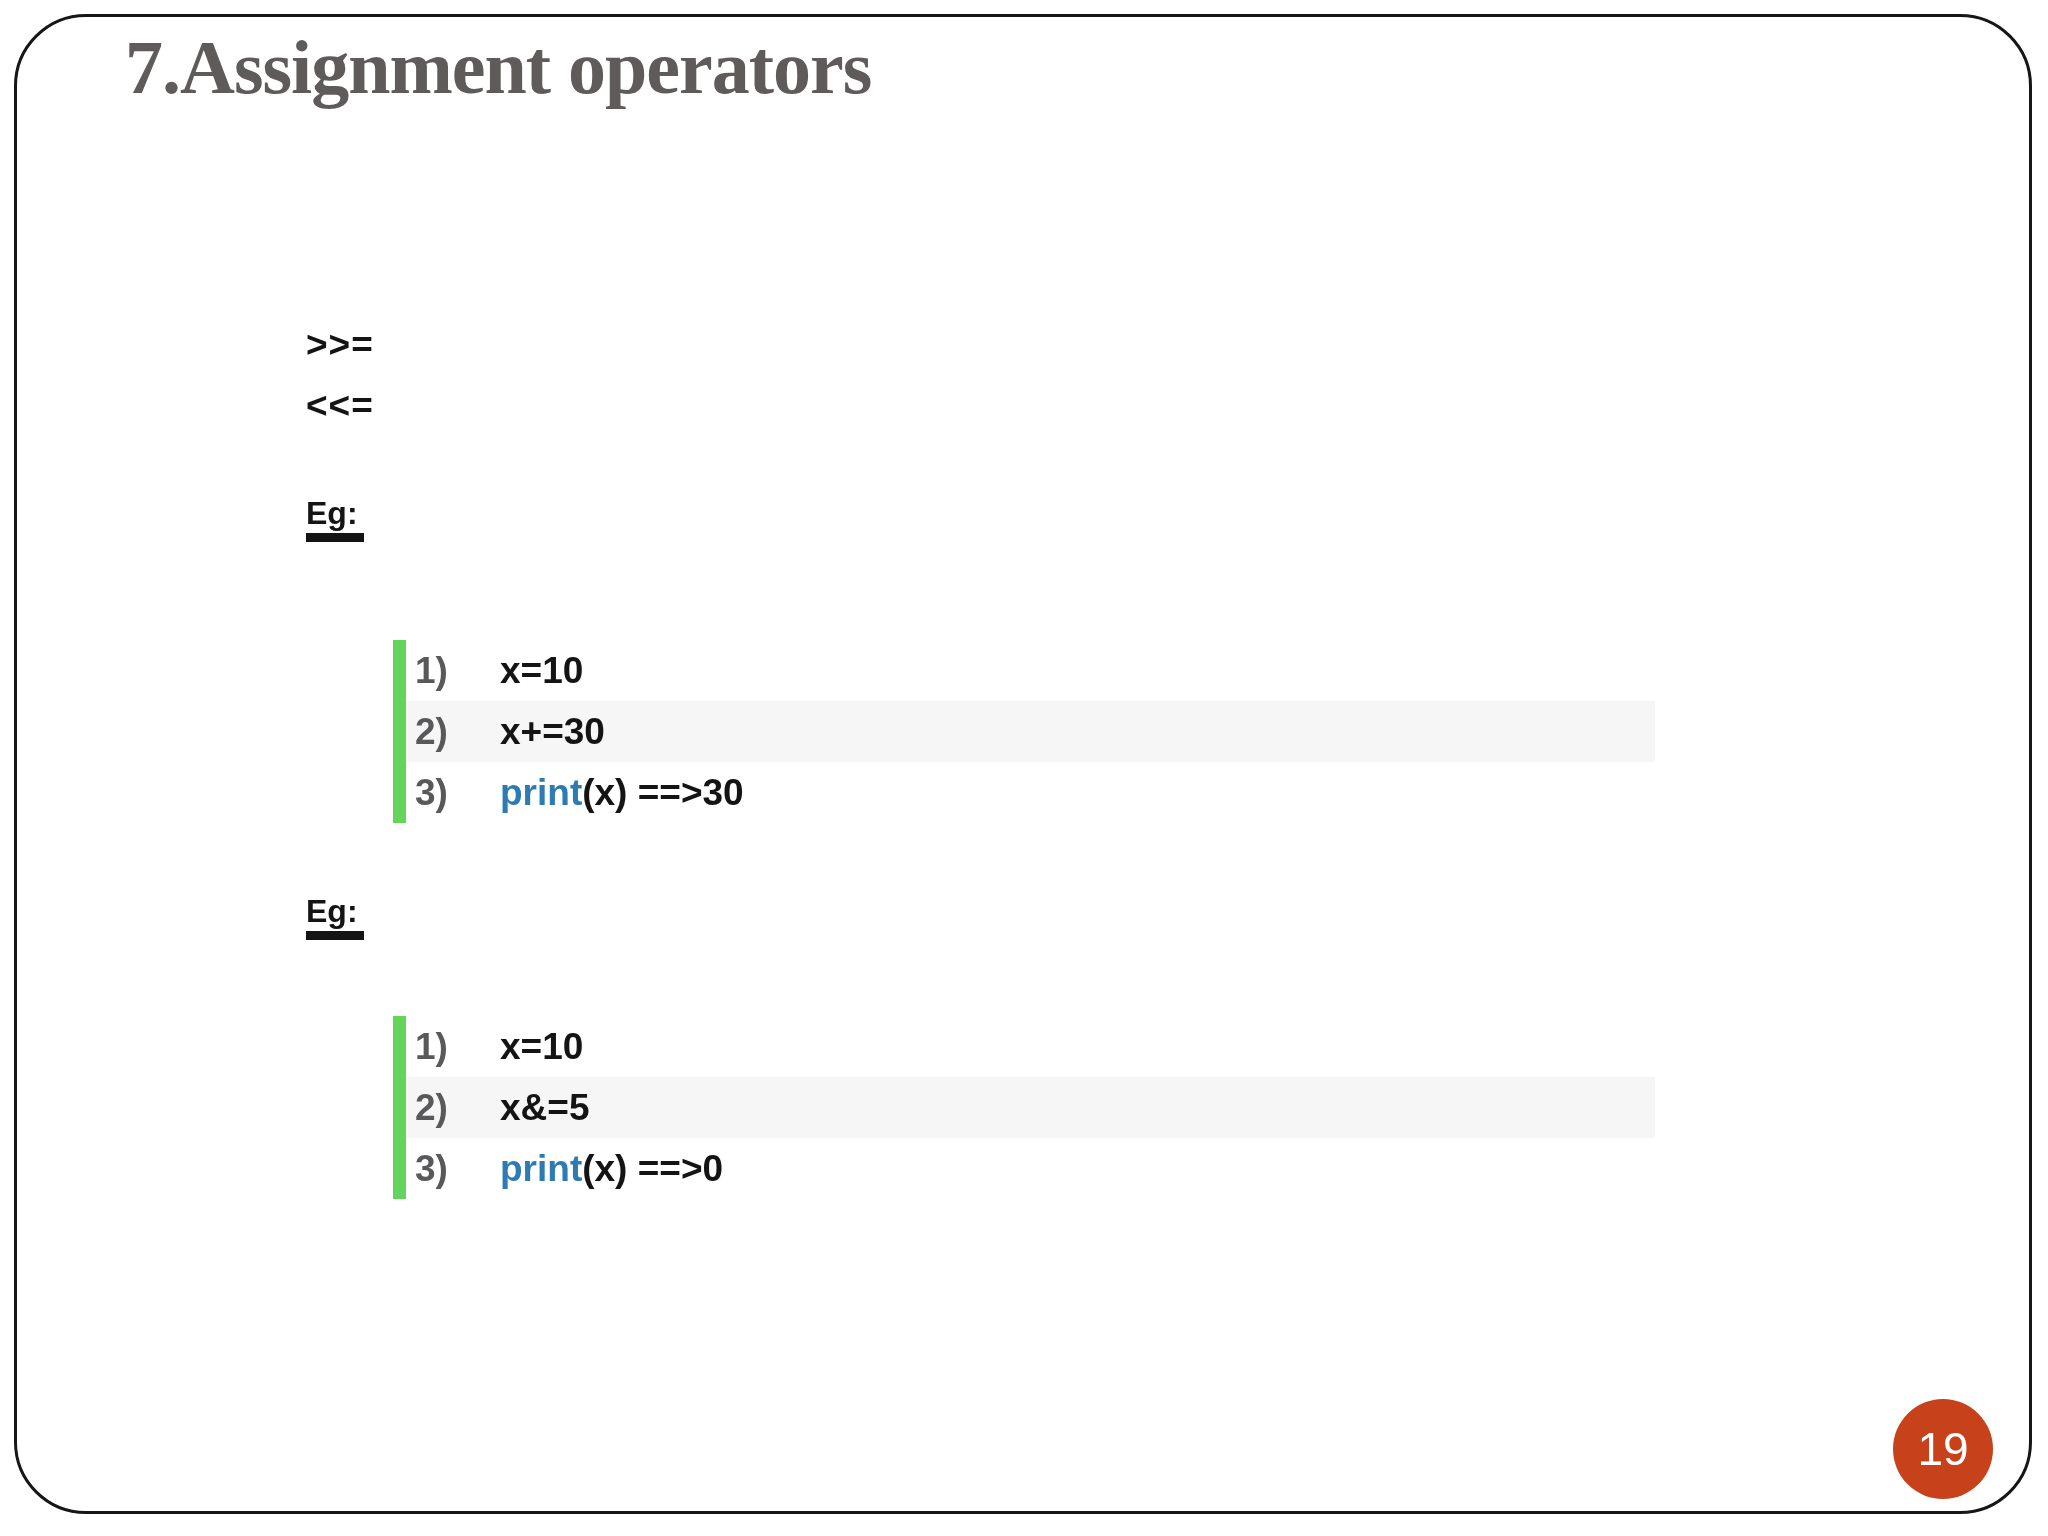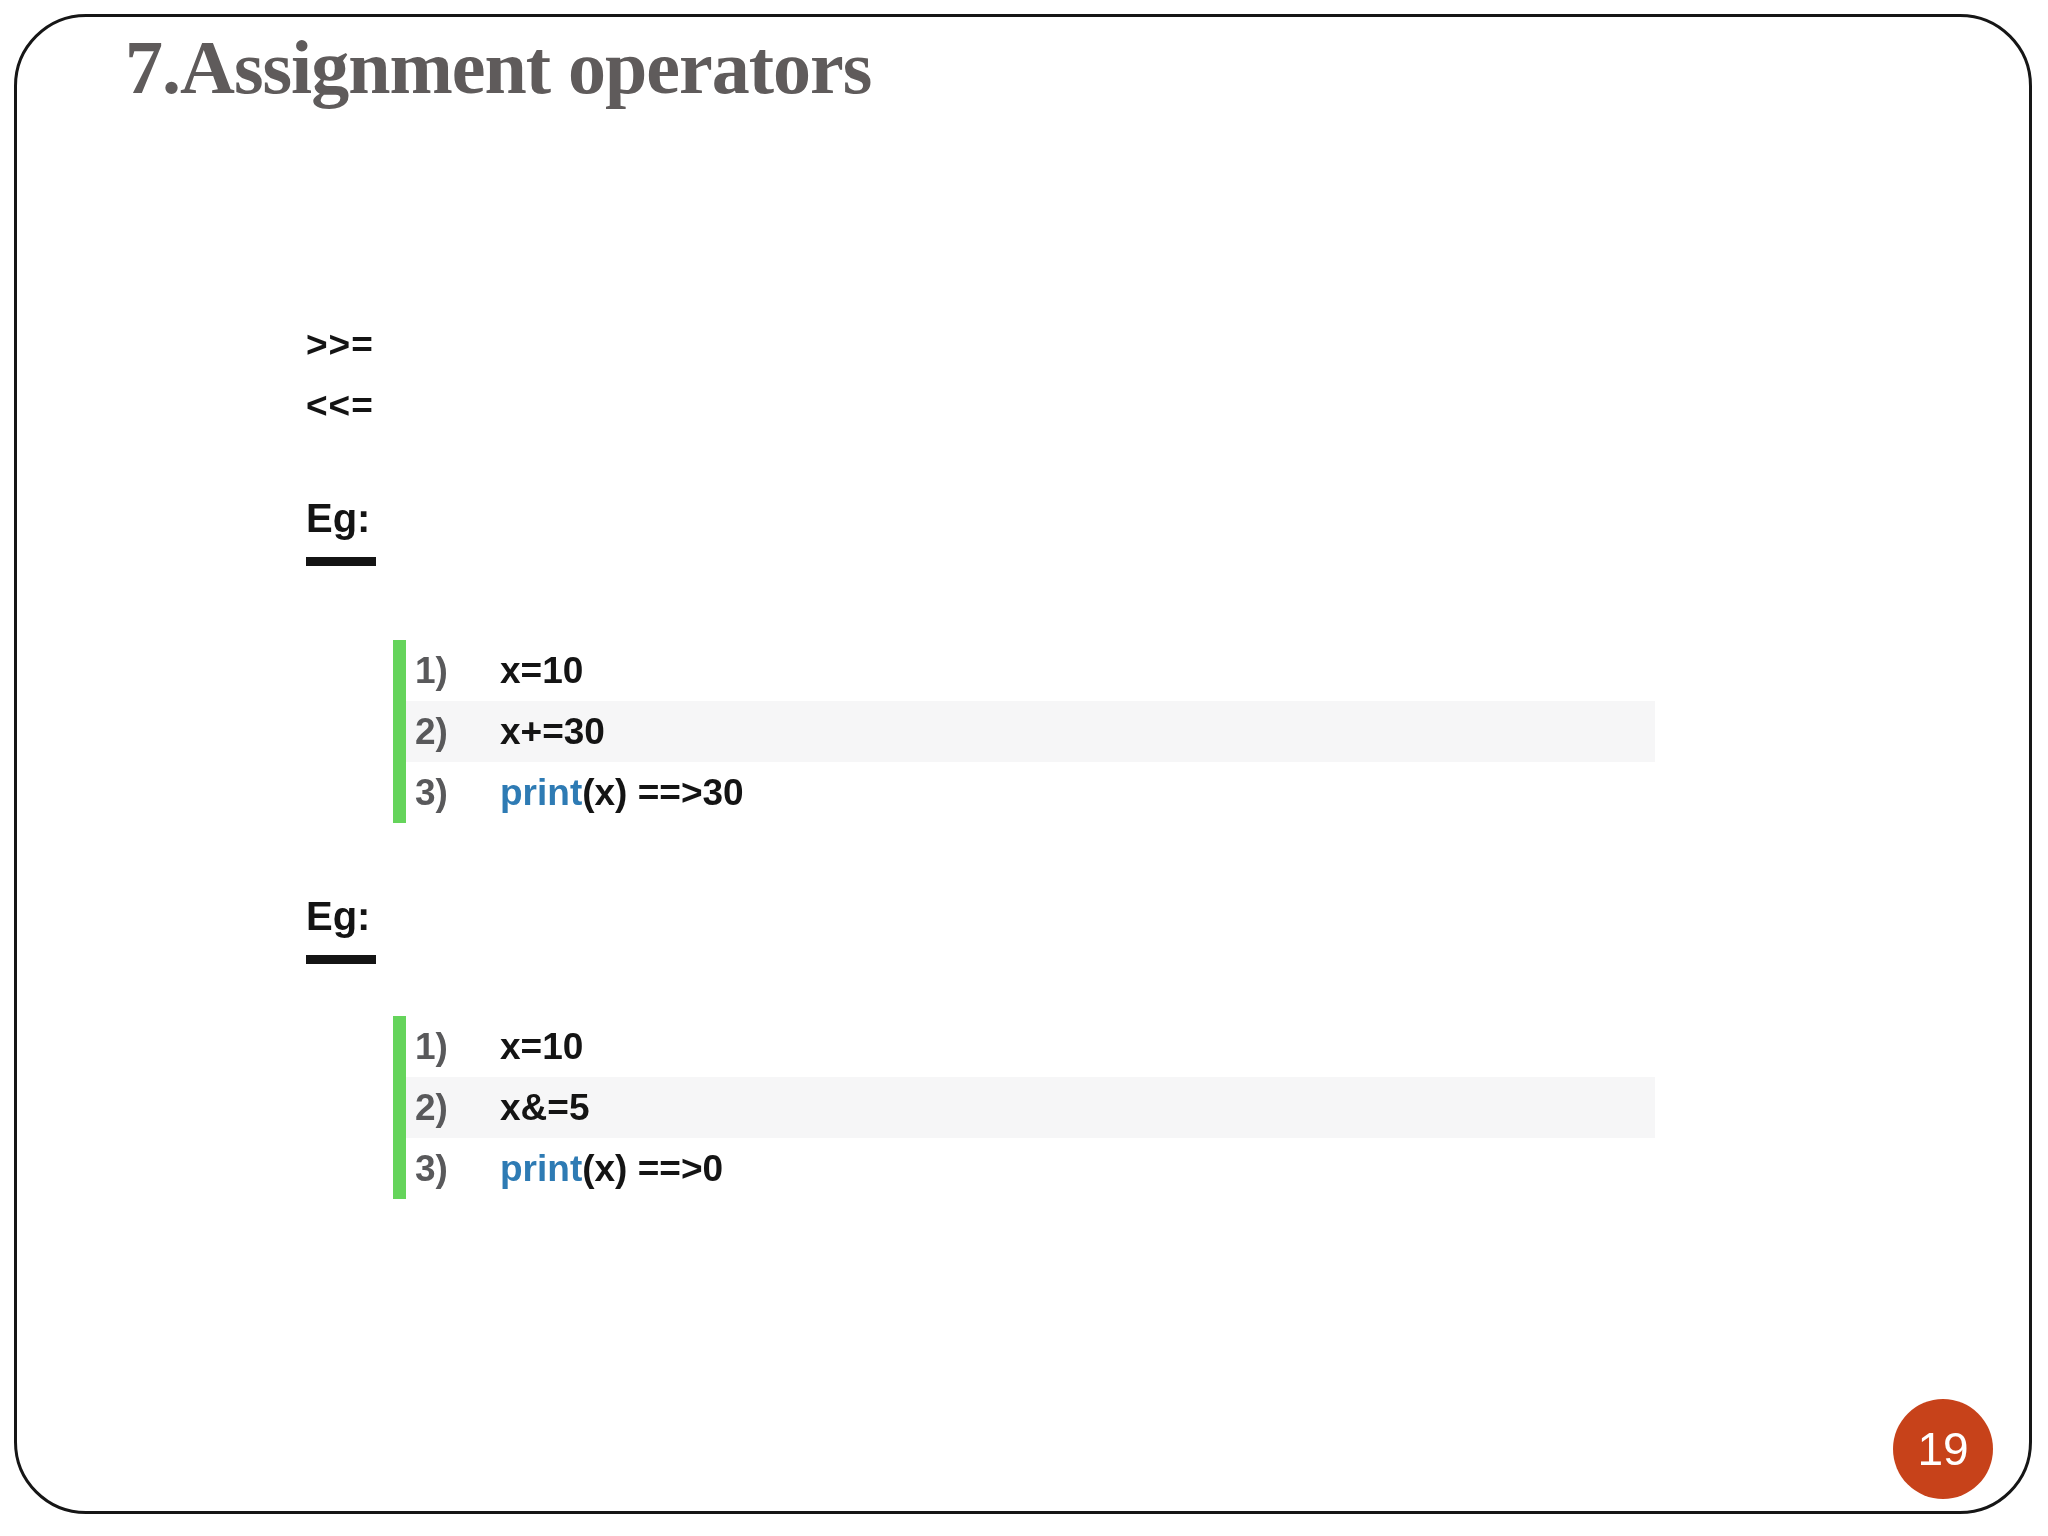--- a/index.html
+++ b/index.html
@@ -18,23 +18,23 @@
     font-size:76px;letter-spacing:-1px;color:var(--title,#5f5b5b);
     white-space:nowrap;
   }
   .oplist{
     position:absolute;left:306px;top:314px;
     font-weight:700;font-size:37px;line-height:61px;
     color:var(--text,#141414);letter-spacing:1px;
   }
   .eg-label{
     position:absolute;left:306px;
-    font-weight:700;font-size:40px;color:var(--text,#141414);
+    font-weight:700;font-size:32px;color:var(--text,#141414);
     border-bottom:9px solid var(--text,#141414);
-    padding:0 6px 17px 0;line-height:1.1;
+    padding:0 6px 2px 0;line-height:1.1;
   }
   .eg-1{top:496px}
   .eg-2{top:894px}
   .codeblock{position:absolute;left:393px;display:flex}
   .cb-1{top:640px}
   .cb-2{top:1016px}
   .gbar{width:13px;background:var(--green-bar,#65d45b);flex:0 0 13px}
   .rows{width:1249px}
   .crow{
     height:61px;display:flex;align-items:center;

